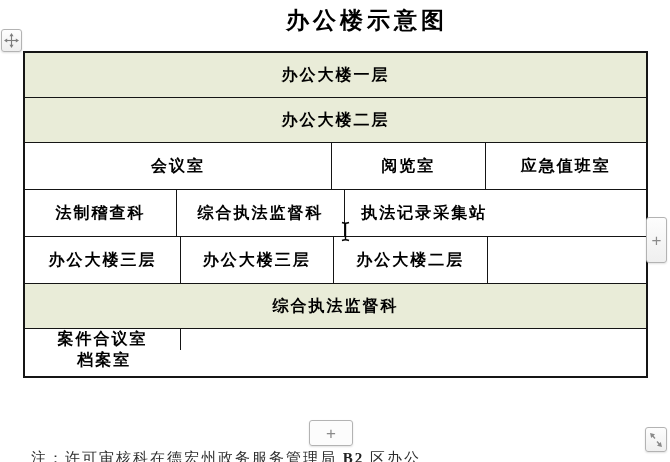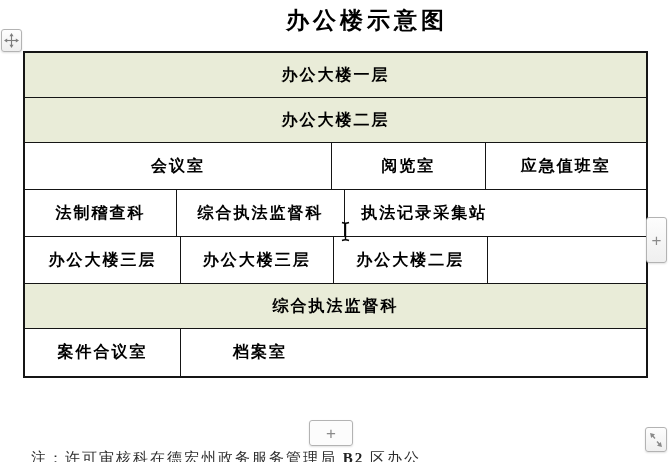--- a/index.html
+++ b/index.html
@@ -17,21 +17,21 @@
     font-size:23px;font-weight:bold;color:#000;margin:0;
     letter-spacing:4px;
   }
 
   
   .office-table{
     position:absolute;top:51px;left:23px;width:625px;
     border:2px solid #151515;box-sizing:border-box;background:#fff;
   }
   .trow{display:flex;box-sizing:border-box;border-bottom:1.5px solid #151515;}
-  .trow:last-child{border-bottom:none;}
+  .trow:last-child{border-bottom:none;flex-direction:column;}
   .row-floor{height:45px;background:#e9ecd8;}
   .row-rooms{height:47px;background:#ffffff;}
   .cell{
     display:flex;align-items:center;justify-content:center;
     box-sizing:border-box;border-right:1.5px solid #151515;
     font-size:16px;font-weight:bold;color:#000;
     letter-spacing:2px;white-space:nowrap;overflow:hidden;
   }
   .cell.last{border-right:none;}
   .floor-cell{width:100%;border-right:none;}

